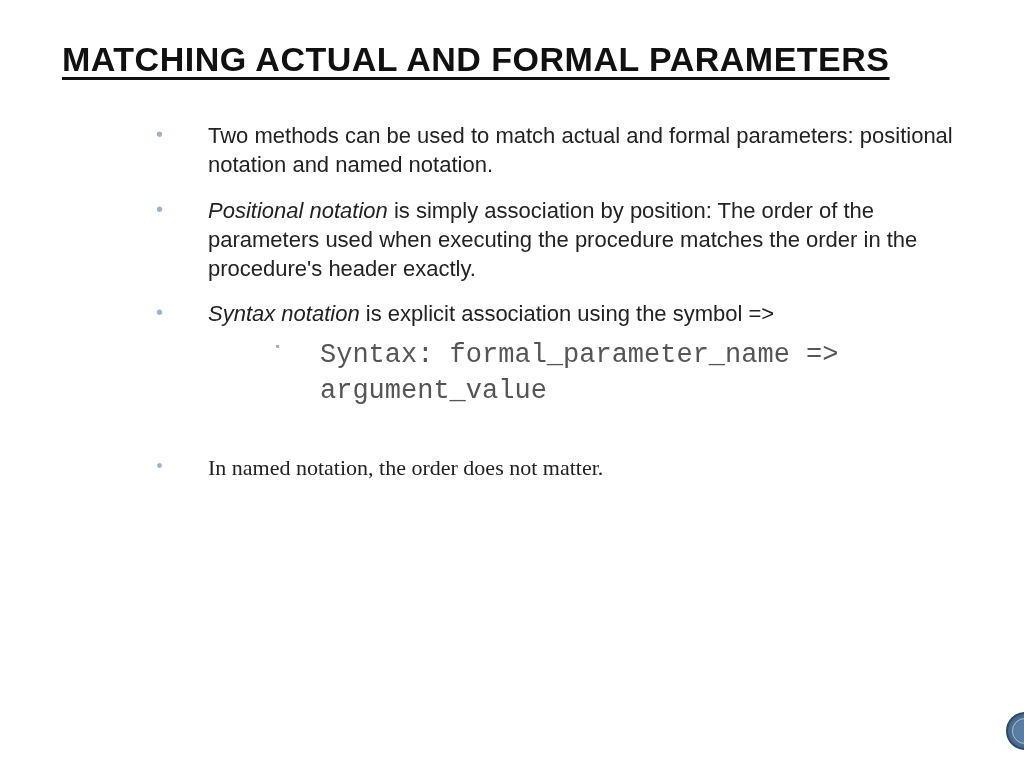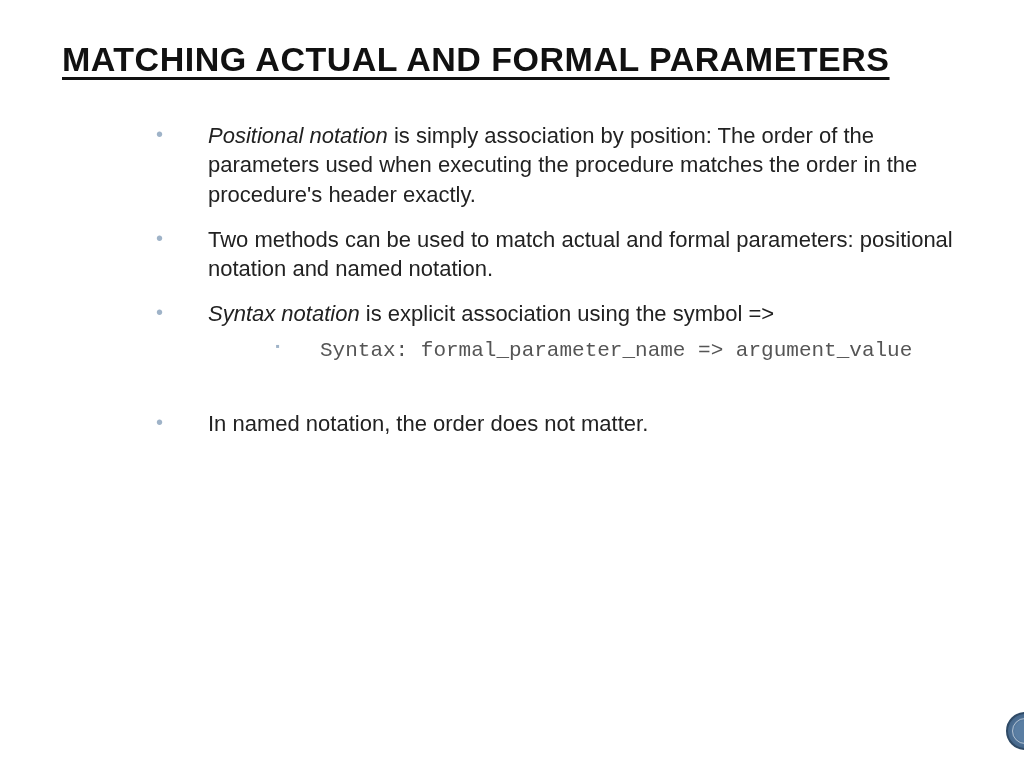--- a/index.html
+++ b/index.html
@@ -4,55 +4,55 @@
 <style>
   * { margin: 0; padding: 0; box-sizing: border-box; }
   html, body { width: 1024px; height: 768px; background: #fff; font-family: "Trebuchet MS", "Lucida Sans", Arial, sans-serif; overflow: hidden; }
   .slide { width: 1024px; height: 768px; position: relative; padding: 40px 24px 0 24px; margin-left: 38px; }
   .title { font-size: 34px; font-weight: 700; letter-spacing: 0.5px; text-decoration: underline; text-underline-offset: 6px; color: #111; }
   .content { margin: 42px 0 0 90px; max-width: 830px; }
   .bullets { list-style: none; }
   .bullets > li { position: relative; padding-left: 56px; margin-bottom: 16px; font-size: 22px; line-height: 1.33; color: #222; }
   .bullets > li::before { content: "•"; position: absolute; left: 4px; top: 0; color: #9fb3c8; font-size: 20px; }
   .sub { list-style: none; margin: 8px 0 0 62px; }
-  .sub > li { position: relative; padding-left: 50px; font-family: "Courier New", Courier, monospace; font-size: 21px; line-height: 1.35; color: #555; }
+  .sub > li { position: relative; padding-left: 50px; font-family: "Courier New", Courier, monospace; font-size: 27px; line-height: 1.35; color: #555; }
   .sub > li::before { content: "▪"; position: absolute; left: 4px; top: 2px; color: #9fb3c8; font-size: 12px; }
   .italic-lead { font-style: italic; }
   .corner-deco { position: absolute; right: 18px; bottom: 18px; width: 38px; height: 38px; }
   .corner-deco .ring { width: 38px; height: 38px; border-radius: 50%; background: radial-gradient(circle at 50% 50%, #5a7ea3 0%, #5a7ea3 40%, #4a6c90 60%, #3d5c7d 100%); border: 2px solid #2f4a66; position: relative; }
   .corner-deco .ring::after { content: ""; position: absolute; inset: 4px; border: 1px solid rgba(255,255,255,0.55); border-radius: 50%; }
 </style>
 </head>
 <body>
 
 <div class="slide">
 
   <h1 class="title">MATCHING ACTUAL AND FORMAL PARAMETERS</h1>
 
   <div class="content">
     <ul class="bullets">
 
       <li>
-        <span class="italic-lead">Positional notation</span><span> is simply association by position: The order of the parameters used when executing the procedure matches the order in the procedure's header exactly.</span>
+        <span>Two methods can be used to match actual and formal parameters: positional notation and named notation.</span>
       </li>
 
       <li>
-        <span>Two methods can be used to match actual and formal parameters: positional notation and named notation.</span>
+        <span class="italic-lead">Positional notation</span><span> is simply association by position: The order of the parameters used when executing the procedure matches the order in the procedure's header exactly.</span>
       </li>
 
       <li>
         <span class="italic-lead">Syntax notation</span><span> is explicit association using the symbol =&gt;</span>
         <ul class="sub">
           <li>
             <span>Syntax: formal_parameter_name =&gt; argument_value</span>
           </li>
         </ul>
       </li>
 
-      <li class="gap-before" style="margin-top:44px;">
+      <li class="gap-before" style="margin-top:44px;font-family:Liberation Serif, serif;">
         <span>In named notation, the order does not matter.</span>
       </li>
 
 
     </ul>
   </div>
 
   <div class="corner-deco">
     <div class="ring"></div>
   </div>

